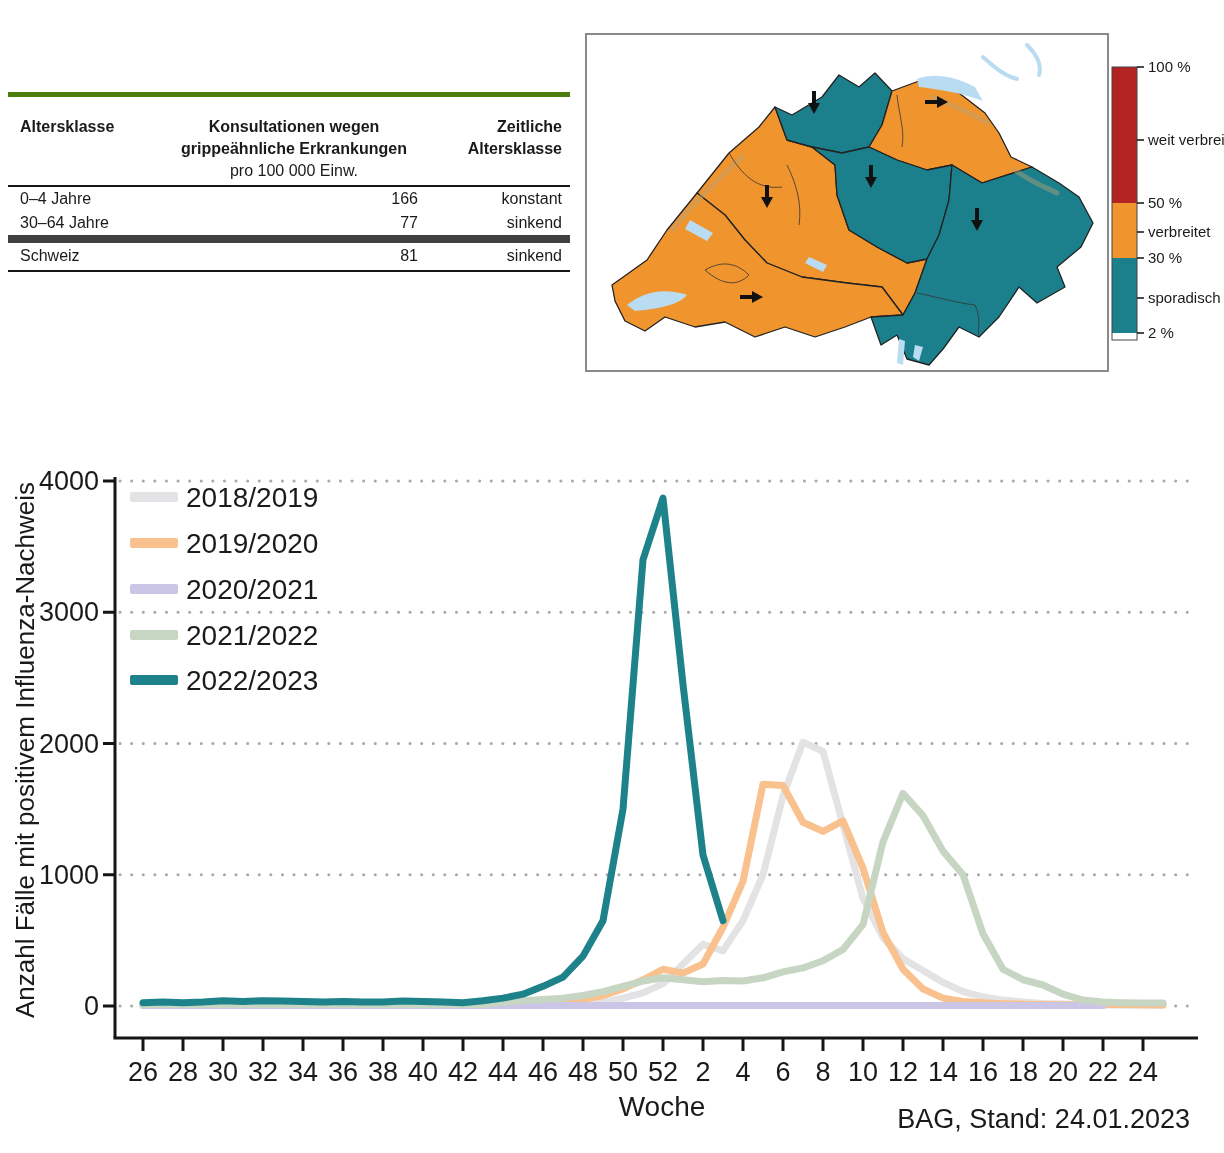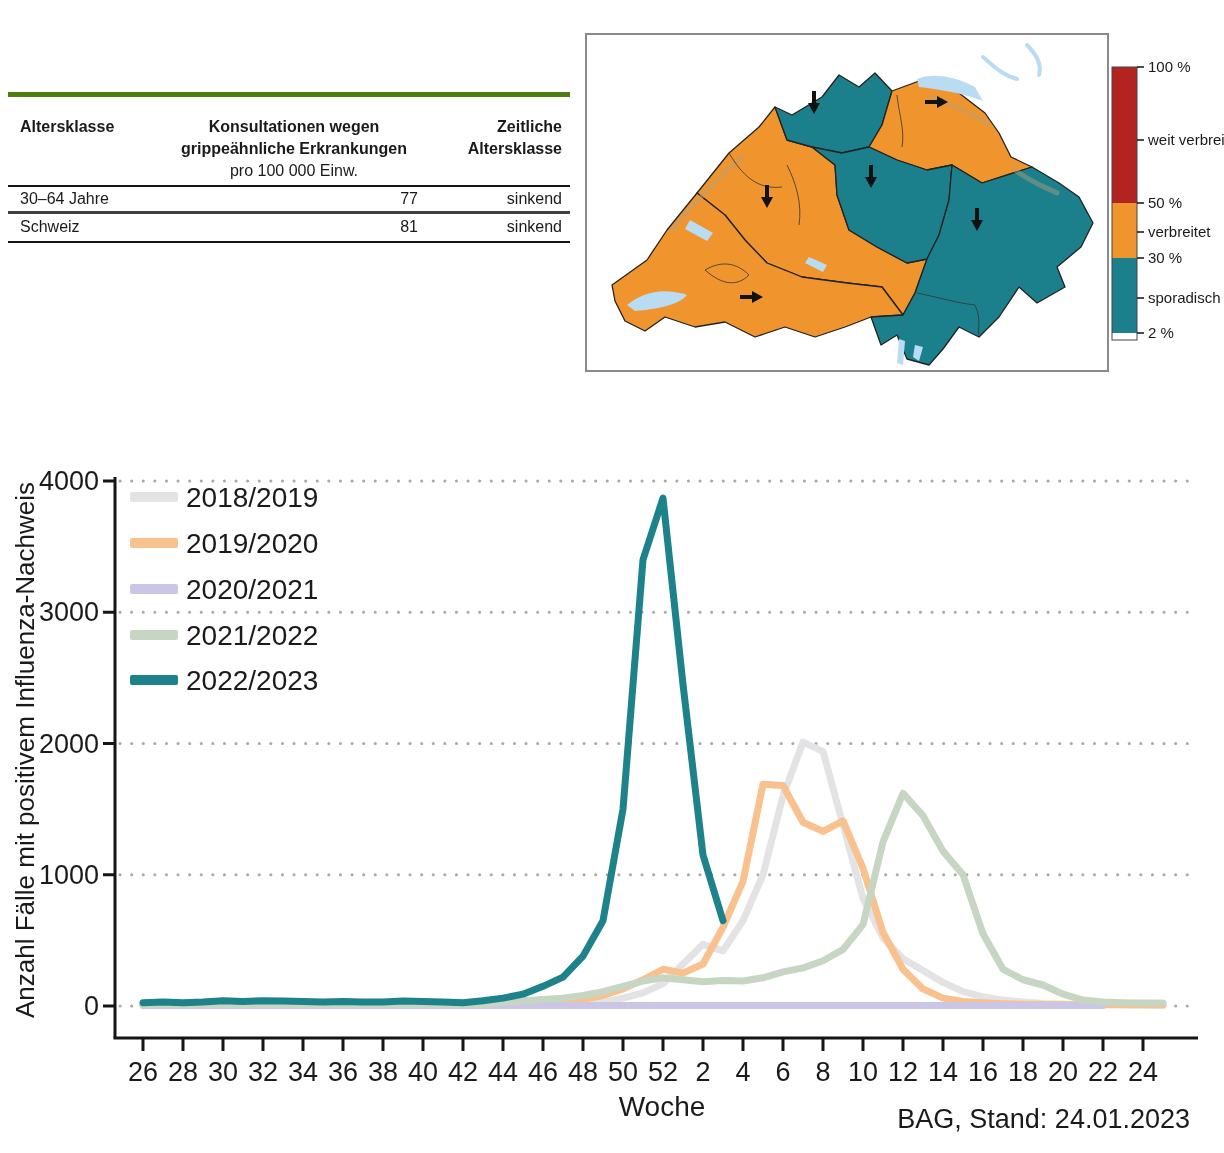--- a/index.html
+++ b/index.html
@@ -16,21 +16,21 @@
     border-top:5px solid #4d7c0f;border-bottom:2px solid #151515;
     font-weight:700;vertical-align:top;padding-top:19px;padding-bottom:3px;
   }
   .h-left{text-align:left;padding-left:12px!important;}
   .h-mid{text-align:center;margin-top:11px;}
   .h-right{text-align:right;}
   .norm{font-weight:400;}
   table.ili tbody td.a{text-align:left;padding-left:12px;}
   table.ili tbody td.v{text-align:right;padding-right:10px;}
   table.ili tbody td.t{text-align:right;}
-  table.ili tfoot td{border-top:3px solid #404040;border-bottom:2px solid #151515;padding-top:2px;padding-bottom:3px;}
+  table.ili tfoot td{border-top:8px solid #404040;border-bottom:2px solid #151515;padding-top:2px;padding-bottom:3px;}
   table.ili tfoot td.a{text-align:left;padding-left:12px;}
   table.ili tfoot td.v{text-align:right;padding-right:10px;}
   table.ili tfoot td.t{text-align:right;}
   
   #map-panel{
     position:absolute;left:585px;top:33px;width:520px;height:335px;
     border:2px solid #8a8a8a;background:#ffffff;box-sizing:content-box;
   }
   #map-legend{position:absolute;left:1110px;top:55px;width:114px;height:302px;}
   
@@ -57,20 +57,25 @@
           <span>grippeähnliche Erkrankungen</span><br>
           <span class="norm">pro 100 000 Einw.</span>
         </th>
         <th class="h-right">
           <span>Zeitliche</span><br>
           <span>Altersklasse</span>
         </th>
       </tr>
     </thead>
     <tbody id="ili-rows">
+        <tr>
+          <td class="a">0–4 Jahre</td>
+          <td class="v">166</td>
+          <td class="t">konstant</td>
+        </tr>
         <tr>
           <td class="a">30–64 Jahre</td>
           <td class="v">77</td>
           <td class="t">sinkend</td>
         </tr>
       </tbody>
     <tfoot>
       <tr>
         <td class="a">Schweiz</td>
         <td class="v">81</td>

